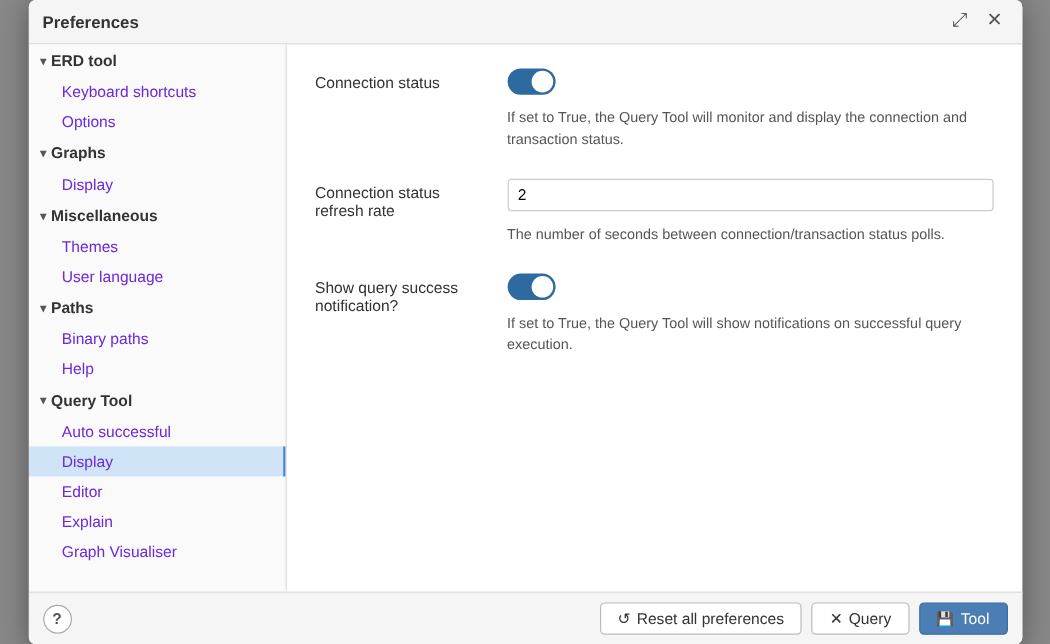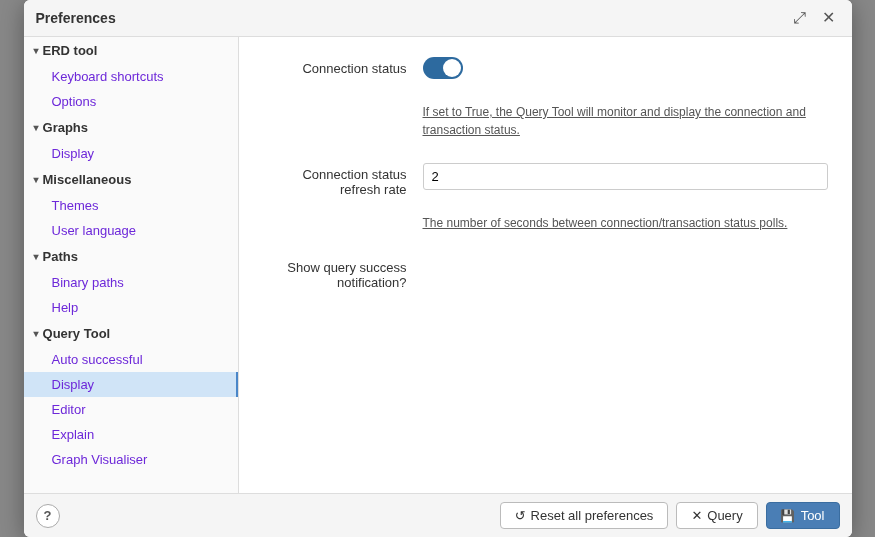--- a/index.html
+++ b/index.html
@@ -96,31 +96,29 @@
       align-items: flex-start;
       margin-bottom: 24px;
     }
     .pref-label {
       width: 160px;
       flex-shrink: 0;
       padding-right: 16px;
       color: #333;
       font-size: 13px;
       padding-top: 4px;
-      text-align: right;
     }
     .pref-control {
       flex: 1;
     }
     .pref-description {
       font-size: 12px;
       color: #555;
-      margin-top: 24px;
+      margin-top: 10px;
       line-height: 1.5;
-      text-decoration: underline;
     }
     
     .toggle-switch {
       position: relative;
       display: inline-block;
       width: 40px;
       height: 22px;
       cursor: pointer;
     }
     .toggle-switch input {
@@ -295,20 +293,31 @@
         <div class="pref-control">
           <input class="num-input" type="number" value="2" style="">
           <div class="pref-description">
             The number of seconds between connection/transaction status polls.
           </div>
         </div>
       </div>
 
       <div class="pref-row">
         <div class="pref-label">Show query success notification?</div>
+        <div class="pref-control">
+          <label class="toggle-switch">
+            <input type="checkbox" checked="" style="">
+            <div class="toggle-track on">
+              <div class="toggle-thumb"></div>
+            </div>
+          </label>
+          <div class="pref-description">
+            If set to True, the Query Tool will show notifications on successful query execution.
+          </div>
+        </div>
       </div>
     </div>
   </div>
 
   <div class="dialog-footer">
     <div class="footer-left">
       <button class="help-btn">?</button>
     </div>
     <div class="footer-right">
       <button class="btn btn-reset">

